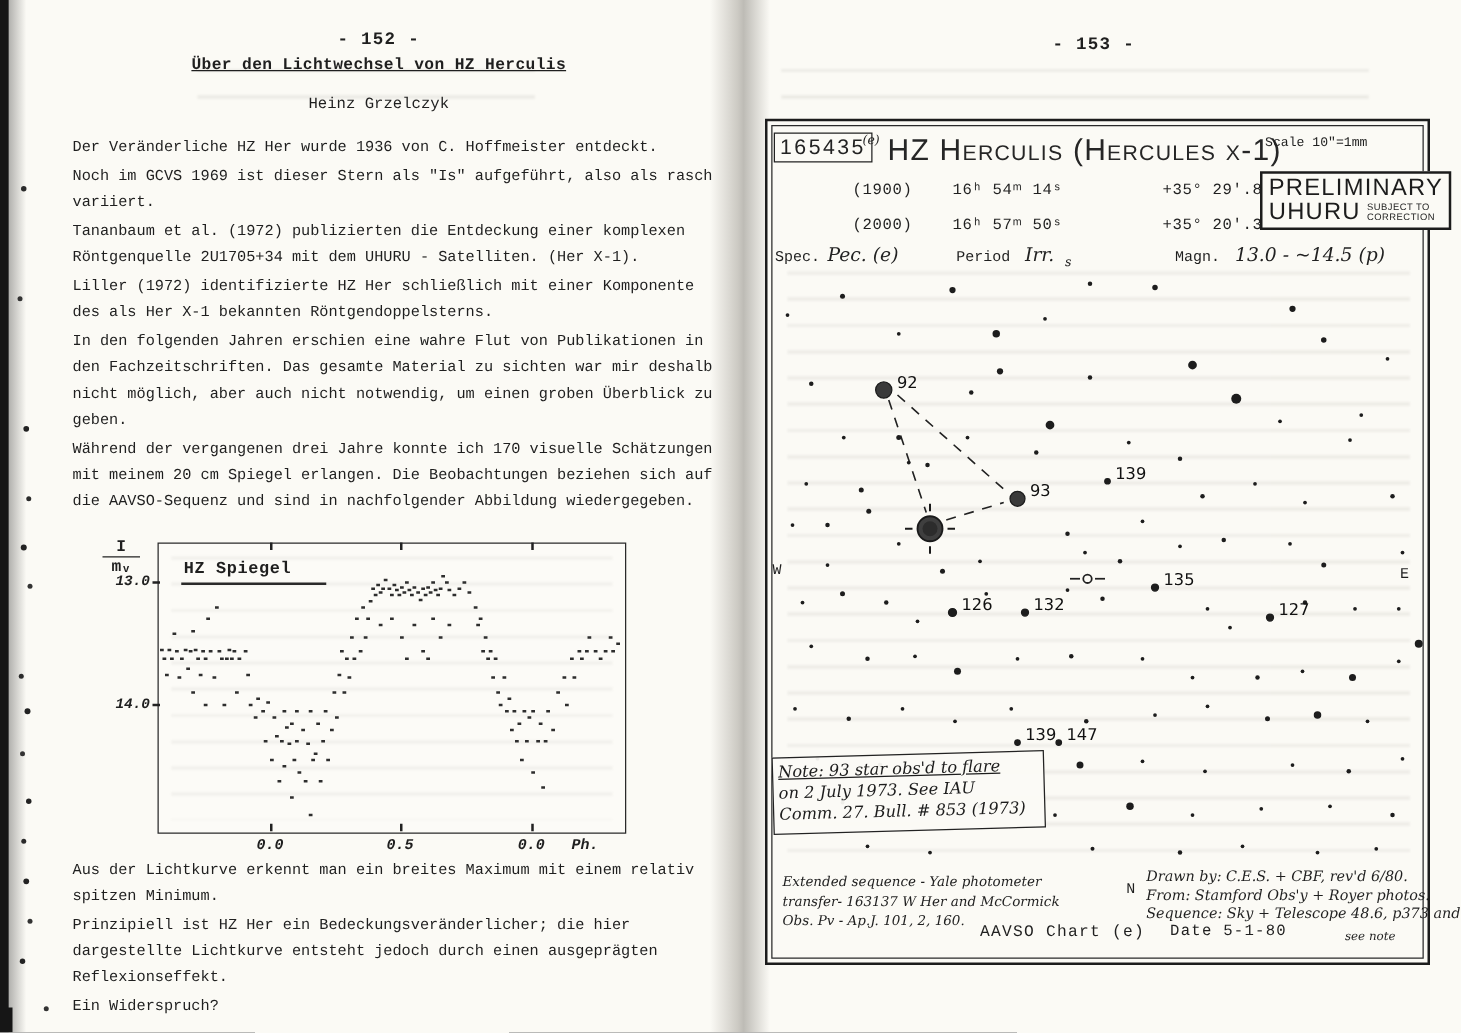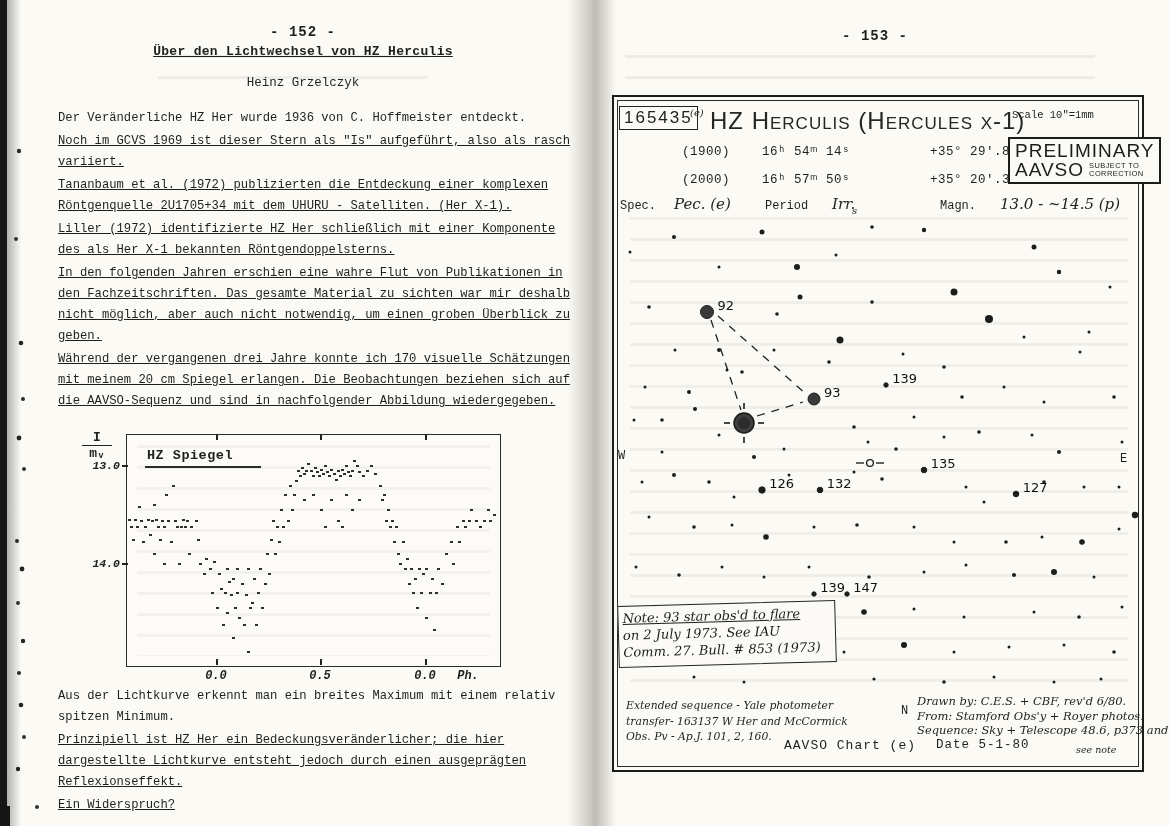--- a/index.html
+++ b/index.html
@@ -20,21 +20,21 @@
         23px 736px 0 1px #333,17px 768px 0 1.2px #222,36px 806px 0 1px #333;}
   .bleed{position:absolute;background:repeating-linear-gradient(180deg,rgba(88,84,76,.16) 0 3px,rgba(88,84,76,0) 3px 21px);
         filter:blur(.7px);pointer-events:none;}
   
   #left-page{position:absolute;left:8px;top:0;width:577px;height:826px;}
   .lp-center{position:absolute;left:40px;width:510px;text-align:center;}
   .pageno{font-weight:bold;font-size:14px;letter-spacing:1px;}
   .doc-title{font-weight:bold;font-size:13px;text-decoration:underline;letter-spacing:.3px;}
   .author{font-size:12.5px;}
   .body-col{position:absolute;left:50px;width:516px;font-size:12.2px;line-height:21px;}
-  .body-col .para+.para{margin-top:2px;text-decoration:underline;}
+  .body-col .para+.para{margin-top:2px;}
   .body-col div{white-space:pre;}
   
   #lightcurve{position:absolute;left:96px;top:432px;width:400px;height:250px;}
   #lc-plot{position:absolute;left:22px;top:2px;width:373px;height:231px;border:1.4px solid #2a2a2a;background:rgba(255,255,255,.25);}
   .pt{position:absolute;width:3px;height:2px;background:#2e2e2e;}
   .lc-title{position:absolute;left:18px;top:13px;font-size:13.5px;font-weight:bold;letter-spacing:.5px;
         border-bottom:2px solid #2a2a2a;padding:0 28px 3px 2px;}
   .yfrac{position:absolute;left:-22px;top:-2px;width:30px;text-align:center;font-size:13px;font-weight:bold;}
   .yfrac .num{display:block;border-bottom:1.5px solid #222;padding-bottom:0px;}
   .ylab{position:absolute;left:-26px;width:42px;text-align:right;font-size:11.5px;font-style:italic;font-weight:bold;}
@@ -55,21 +55,21 @@
   .scale-lab{position:absolute;left:398px;top:12px;z-index:2;font-size:10.5px;white-space:nowrap;}
   .stamp{position:absolute;left:394px;top:40px;z-index:2;border:2px solid #1c1c1c;background:#fbfaf5;
         padding:2px 5px 3px 5px;font-family:"Liberation Sans","DejaVu Sans",sans-serif;color:#1c1c1c;}
   .stamp .l1{font-size:19px;letter-spacing:1px;line-height:20px;}
   .stamp .l2{font-size:19px;letter-spacing:1px;line-height:18px;display:flex;align-items:center;gap:5px;}
   .stamp .sub{font-size:7.5px;line-height:8px;letter-spacing:.4px;}
   .coord-row{position:absolute;z-index:2;font-size:12.5px;letter-spacing:.5px;white-space:nowrap;}
   .coord-row span{display:inline-block;}
   .specrow{position:absolute;left:6px;top:98px;z-index:2;width:516px;font-size:12px;}
   .hand{font-family:"DejaVu Serif","Liberation Serif",serif;font-style:italic;color:#222;}
-  .specrow .val{font-size:15px;margin-left:12px;}
+  .specrow .val{font-size:15px;}
   .dirW{position:absolute;left:4px;top:352px;z-index:2;font-size:12px;}
   .dirE{position:absolute;left:506px;top:355px;z-index:2;font-size:12px;}
   .dirN{position:absolute;left:287px;top:607px;z-index:2;font-size:12px;}
   .notebox{position:absolute;left:4px;top:506px;width:208px;z-index:3;border:1.6px solid #222;background:rgba(251,250,245,.95);
         transform:rotate(-1.6deg);padding:3px 4px 6px 4px;}
   .notebox div{font-family:"DejaVu Serif","Liberation Serif",serif;font-style:italic;font-size:13px;line-height:17px;color:#1d1d1d;white-space:nowrap;}
   .notebox div:first-child{text-decoration:underline;}
   .credits-left{position:absolute;left:12px;top:601px;z-index:2;}
   .credits-left div{font-family:"DejaVu Serif","Liberation Serif",serif;font-style:italic;font-size:10.8px;line-height:15.5px;white-space:nowrap;}
   .credits-right{position:absolute;left:303px;top:597px;z-index:2;}
@@ -319,21 +319,21 @@
       <div class="bleed" style="left:16px;top:120px;width:498px;height:470px;opacity:.45;"></div>
 
       <div class="idbox">165435</div>
       <div class="idsup">(e)</div>
       <div class="chart-title">HZ Herculis  (Hercules x-1)</div>
       <div class="scale-lab">Scale  10"=1mm</div>
 
       <div class="stamp">
         <div class="l1">PRELIMINARY</div>
         <div class="l2">
-          <span>AAVSO</span>
+          <span>UHURU</span>
           <span>
             <span class="sub" style="display:block;">SUBJECT TO</span>
             <span class="sub" style="display:block;">CORRECTION</span>
           </span>
         </div>
       </div>
 
       <div class="coord-row" style="left:68px;top:48px;">
         <span style="width:72px;">(1900)</span>
         <span style="width:160px;">16ʰ 54ᵐ 14ˢ</span>

